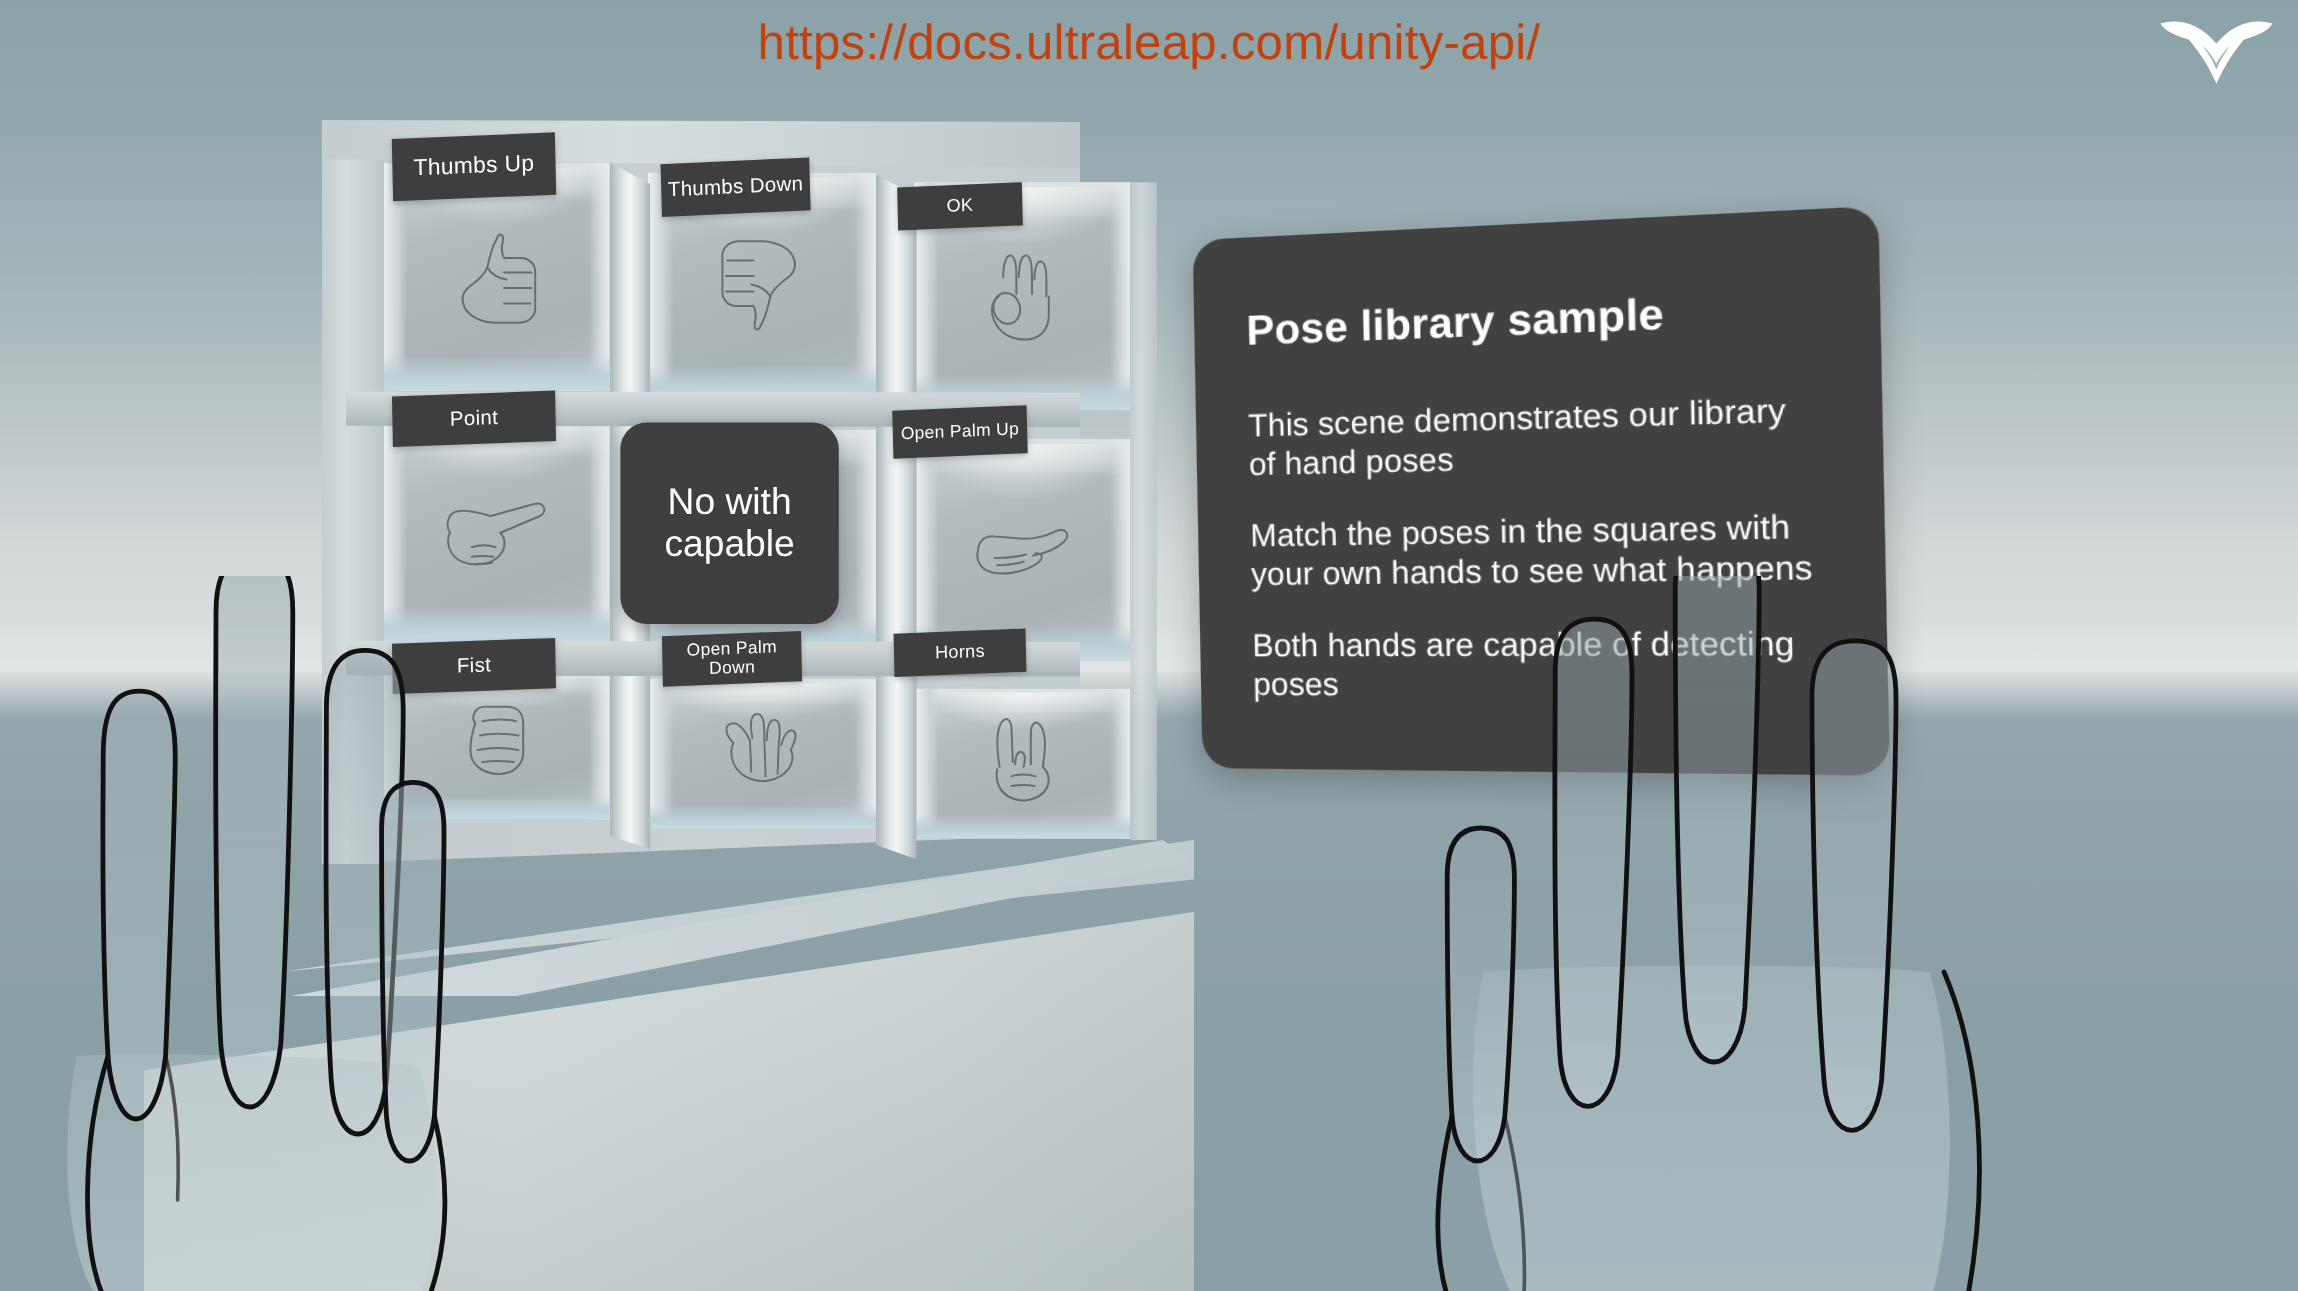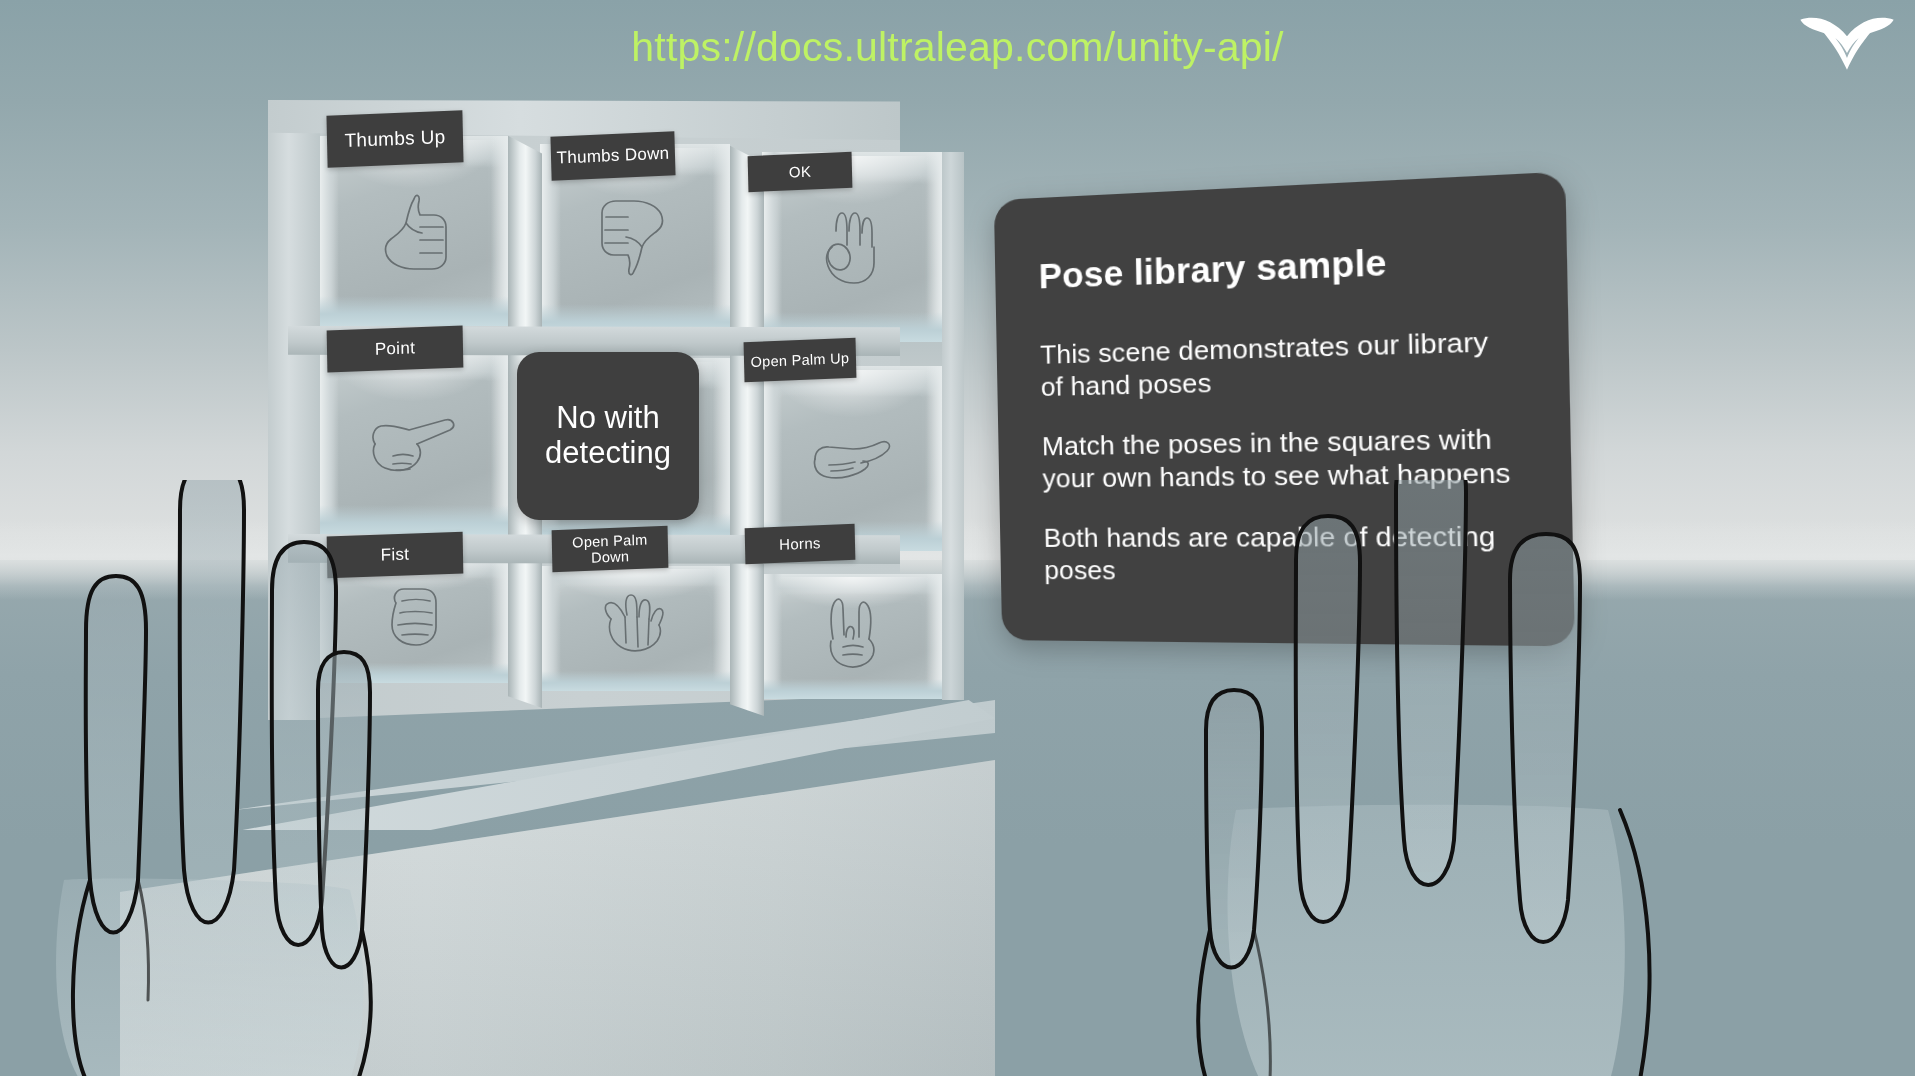--- a/index.html
+++ b/index.html
@@ -37,25 +37,25 @@
       #8ba0a6 55%,
       #8ba0a6 100%);
   }
   .horizon-haze {
     position: absolute; left: 0; top: 520px; width: 1915px; height: 80px;
     background: linear-gradient(to bottom, rgba(225,228,228,0) 0%, rgba(228,231,231,.85) 45%, rgba(150,168,173,0) 100%);
   }
 
   
   .url-text {
-    position: absolute; left: 0; top: 24px; width: 1915px;
+    position: absolute; left: 0; top: 12px; width: 1915px;
     text-align: center;
     font-family: "Liberation Sans", sans-serif;
     font-size: 41px;
-    color: #bef264;
+    color: #c2410c;
     letter-spacing: .2px;
     white-space: nowrap;
   }
 
   
   .logo { position: absolute; right: 18px; top: 8px; width: 100px; height: 70px; }
 
   
   .pedestal {
     position: absolute;
@@ -391,21 +391,21 @@
     <div class="divider-h" style="left:20px; top:226px; width:612px; height:30px;
                 clip-path:polygon(0% 0%,100% 4%,100% 100%,0% 96%);"></div>
     <div class="divider-h" style="left:20px; top:434px; width:612px; height:30px;
                 clip-path:polygon(0% 0%,100% 4%,100% 100%,0% 96%);"></div>
     <div class="frame-edge" style="left:674px; top:52px; width:22px; height:548px; opacity:.85;"></div>
   </div>
 
   <div class="status-panel">
     <div>
       <div>No with</div>
-      <div>detecting</div>
+      <div>capable</div>
     </div>
   </div>
 
   <div class="plaque" style="left:327px; top:113px; width:136px; height:52px; font-size:19px;
               transform: rotate(-1.3deg) skewY(-1deg);">
     <span>Thumbs Up</span>
   </div>
 
   <div class="plaque" style="left:551px; top:134px; width:124px; height:44px; font-size:17px;
               transform: rotate(-1.6deg) skewY(-1deg);">

